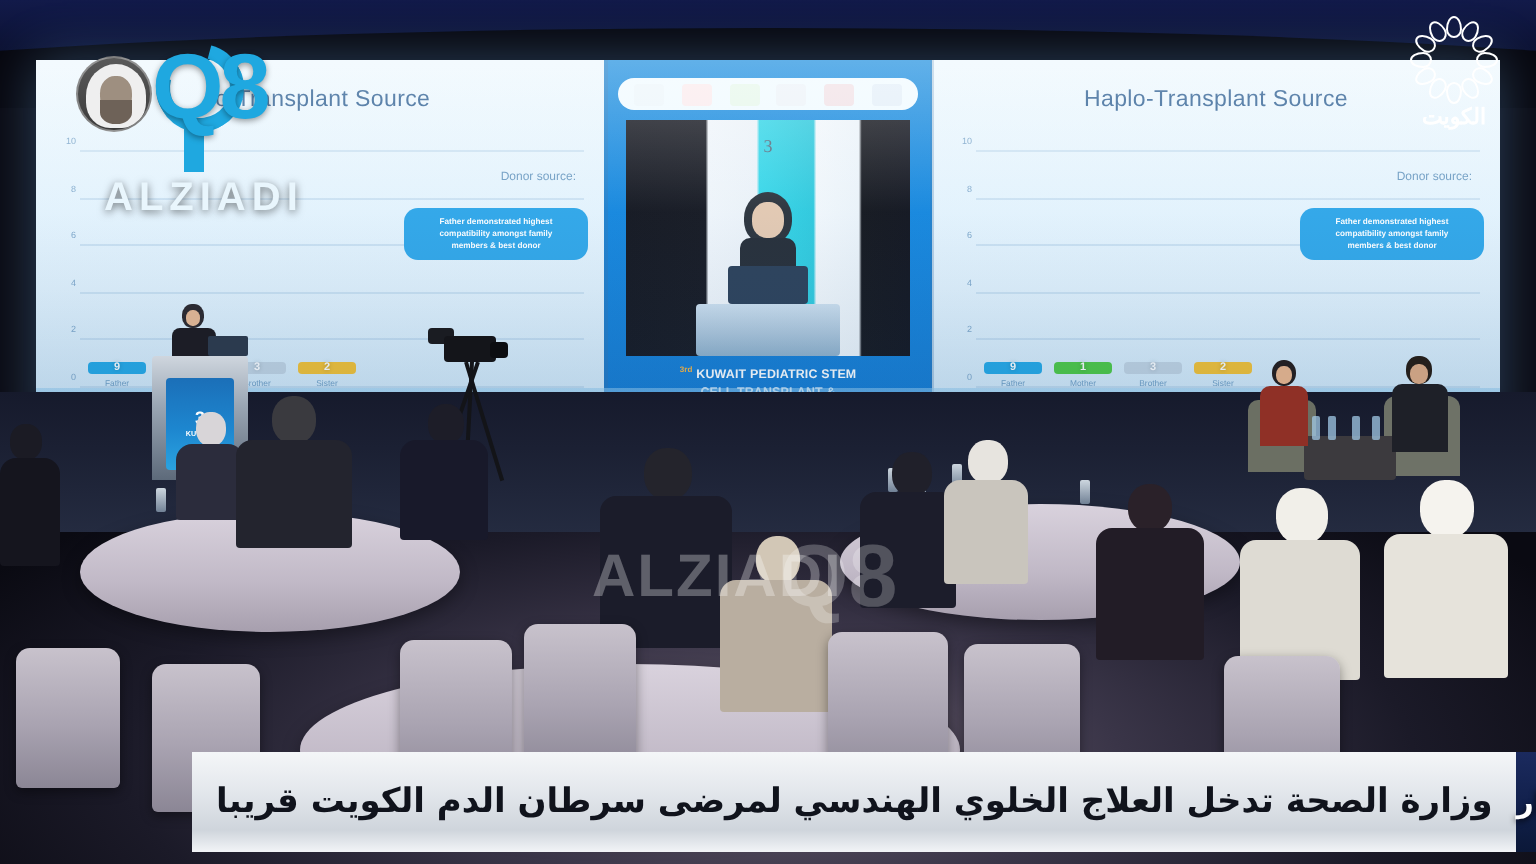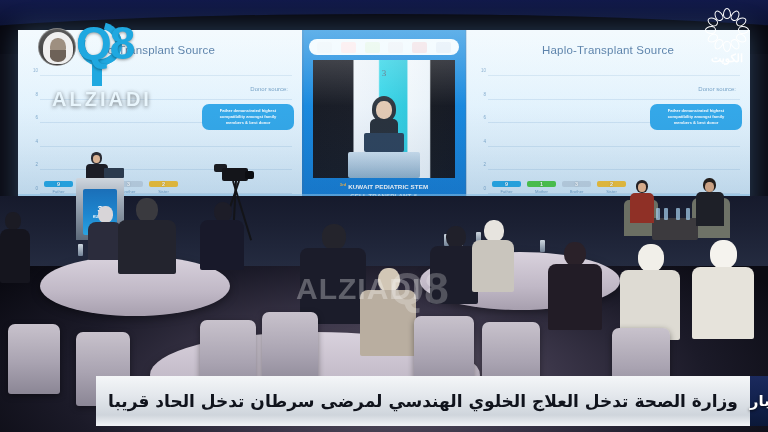--- a/index.html
+++ b/index.html
@@ -656,21 +656,21 @@
       <div class="pet" style="transform:rotate(240deg)"></div>
       <div class="pet" style="transform:rotate(270deg)"></div>
       <div class="pet" style="transform:rotate(300deg)"></div>
       <div class="pet" style="transform:rotate(330deg)"></div>
     </div>
     <div class="ch-name">الكويت</div>
   </div>
 
   <div class="ticker">
     <div class="ticker-body">
-      <div class="ticker-text">وزارة الصحة تدخل العلاج الخلوي الهندسي لمرضى سرطان تدخل الحاد قريبا</div>
+      <div class="ticker-text">وزارة الصحة تدخل العلاج الخلوي الهندسي لمرضى سرطان الدم الكويت قريبا</div>
     </div>
     <div class="ticker-tag">
       <div class="globe"></div>
       <div class="tag-text">الأخبار</div>
     </div>
   </div>
 
 </div>
 
 </body></html>

